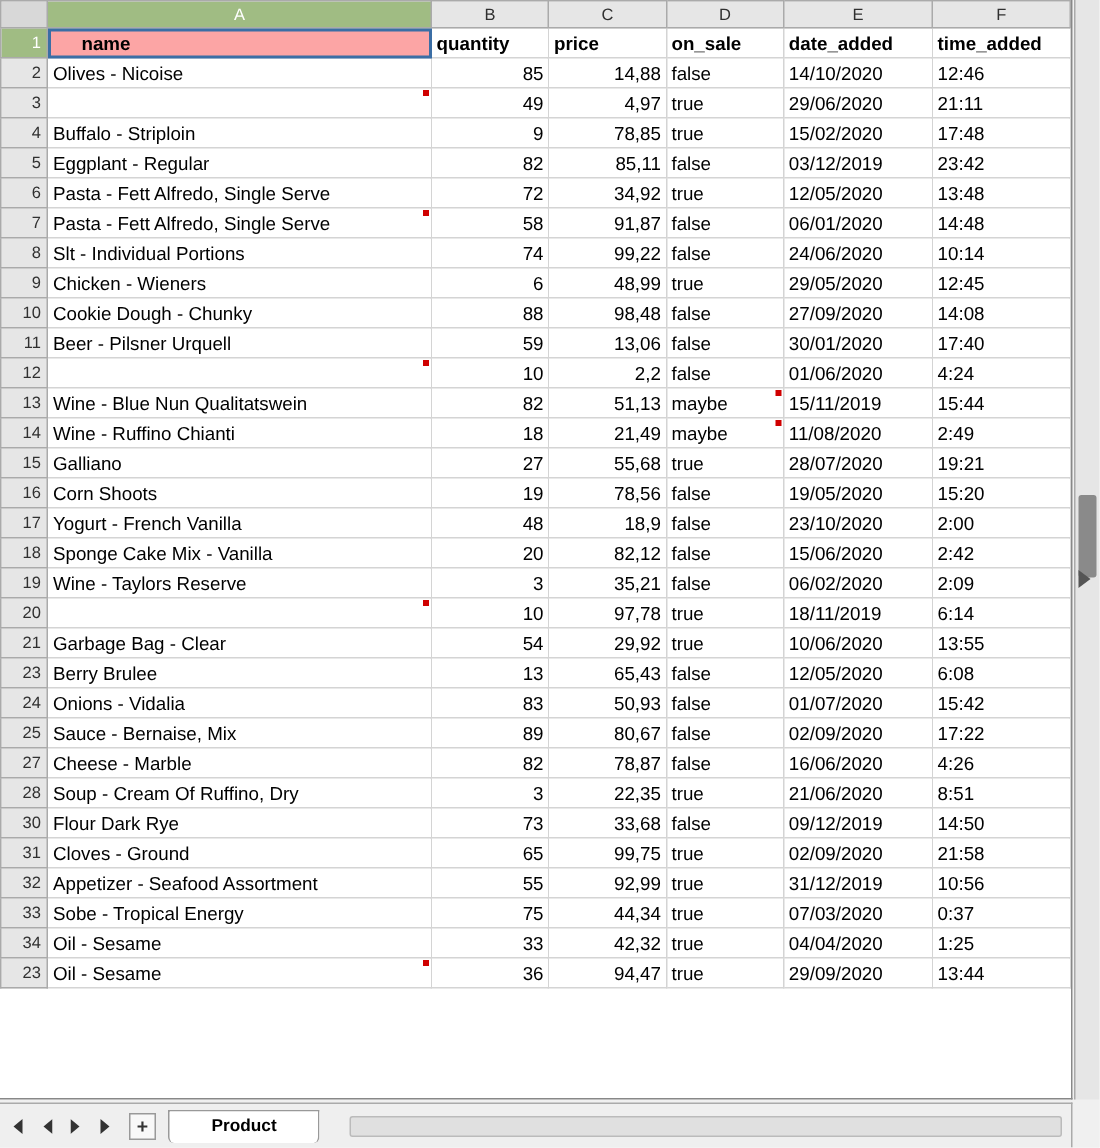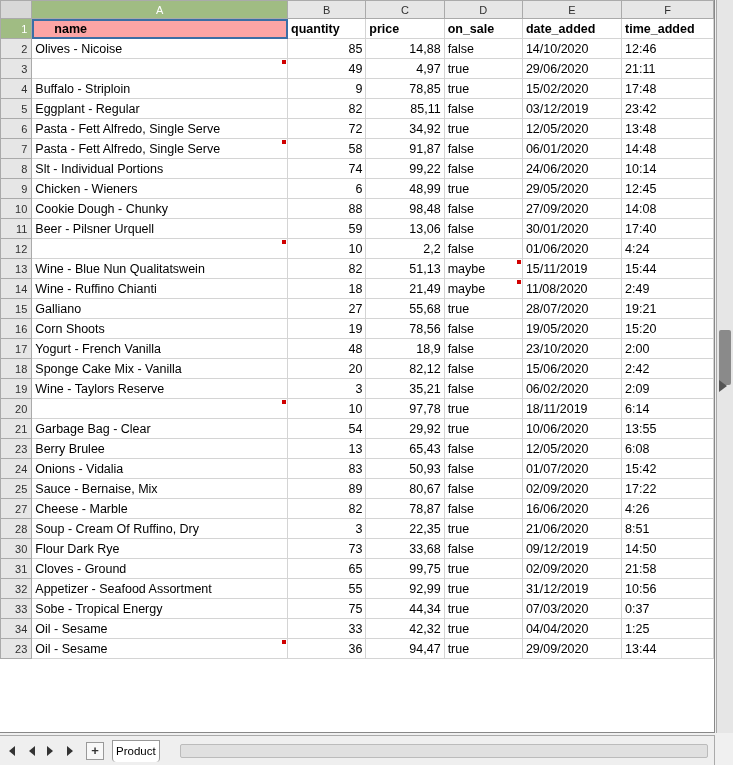--- a/index.html
+++ b/index.html
@@ -137,29 +137,30 @@
     display: flex; align-items: center; justify-content: center;
     margin: 0 4px;
     background: #f8f8f8;
     cursor: pointer;
     font-weight: bold;
     font-size: 13px;
     color: #333;
   }
   .tab {
     height: 22px;
-    padding: 2px 3px;
+    padding: 2px 28px;
     background: #fff;
     border: 1px solid #999;
     border-bottom: none;
     border-radius: 0 0 4px 4px;
     font-size: 11.5px;
     display: flex; align-items: center;
     margin-left: 4px;
     cursor: pointer;
+    font-weight: bold;
   }
   .hscroll-track {
     flex: 1;
     height: 14px;
     margin: 0 6px 0 20px;
     background: #e0e0e0;
     border: 1px solid #bbb;
     border-radius: 2px;
   }
   

